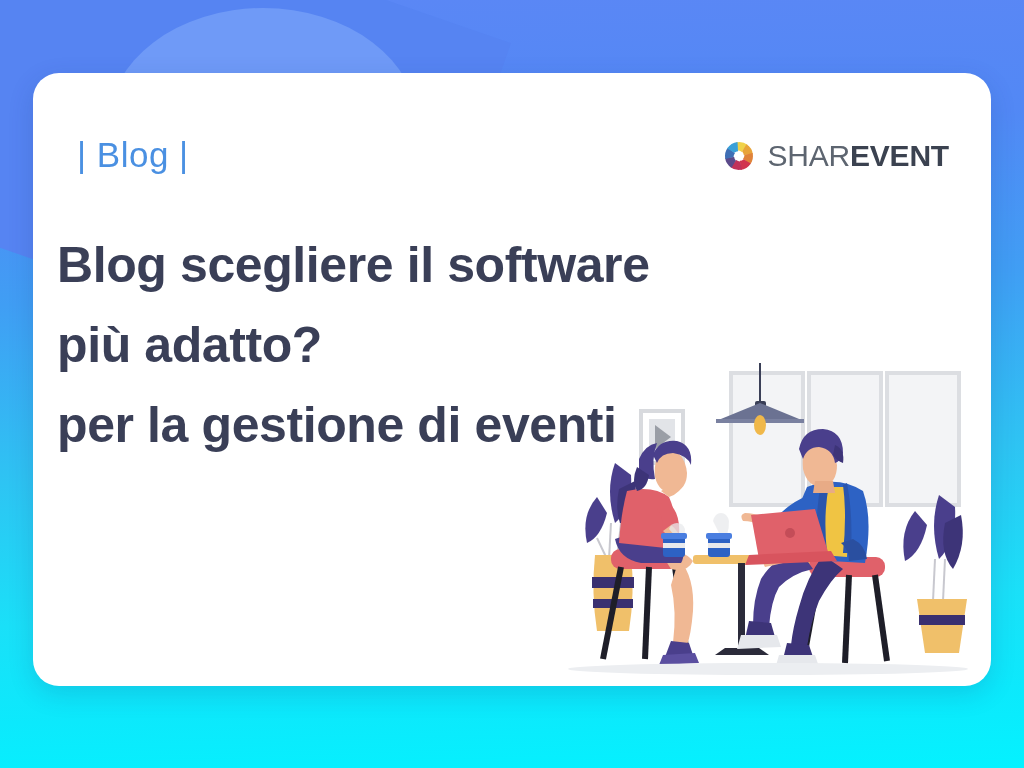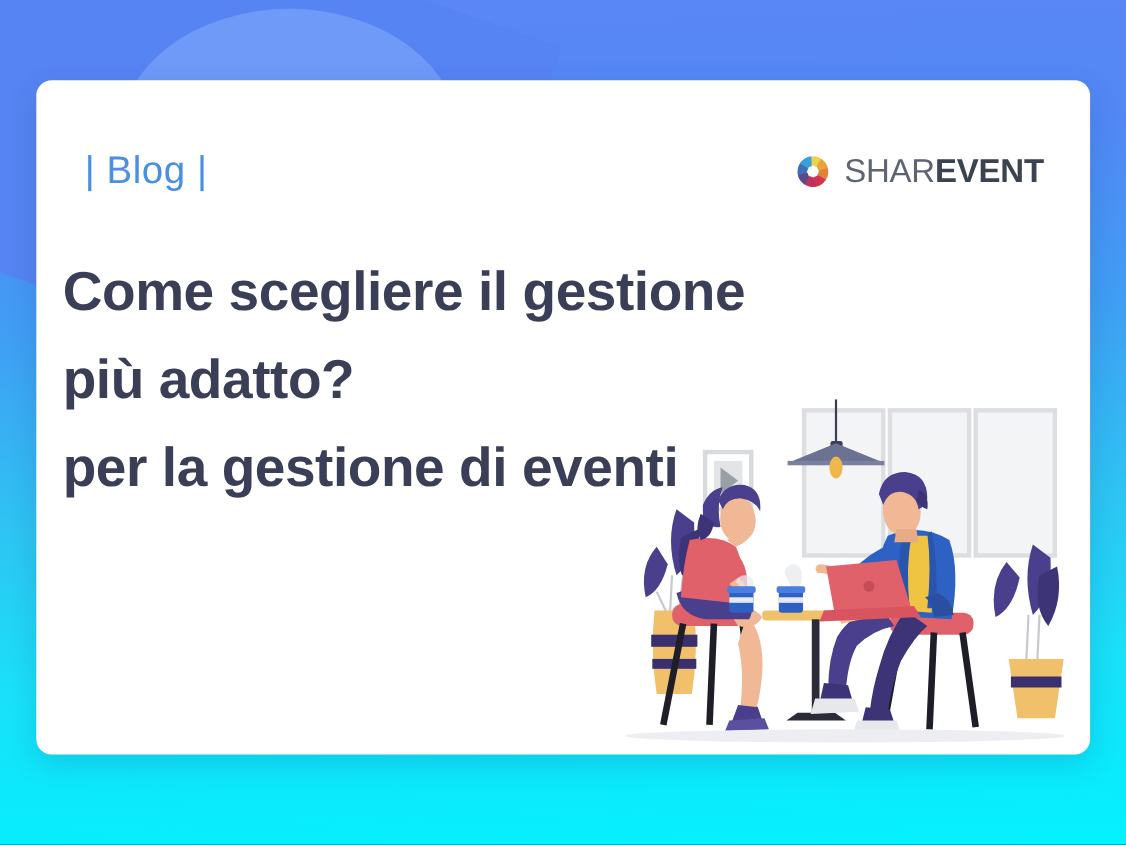--- a/index.html
+++ b/index.html
@@ -47,21 +47,21 @@
   }
 
   
   #card {
     position:absolute;
     left:33px;
     top:73px;
     width:958px;
     height:613px;
     background:#ffffff;
-    border-radius:14px;
+    border-radius:26px;
     box-shadow: 0 8px 26px rgba(20,50,120,0.16);
     overflow:hidden;
   }
 
   
   .kicker {
     position:absolute;
     left:44px;
     top:62px;
     font-size:35px;
@@ -153,21 +153,21 @@
             <g transform="rotate(315)">
                 <path d="M -9 -40 A 41 41 0 0 1 26 -32 L 8 -12 A 17 17 0 0 0 -3 -16 Z" fill="#3aa0d8"></path>
               </g>
           </g>
         </svg>
       </span>
       <span class="brand-word"><span class="w1">SHAR</span><span class="w2">EVENT</span></span>
     </div>
 
     <div class="headline">
-      <span class="l">Come scegliere il gestione</span>
+      <span class="l">Blog scegliere il software</span>
       <span class="l">più adatto?</span>
       <span class="l">per la gestione di eventi</span>
     </div>
 
     <div id="illo">
       <svg viewBox="0 0 430 320" aria-hidden="true">
 
         <g>
           <rect x="178" y="10" width="72" height="132" fill="#f3f4f6" stroke="#dcdee2" stroke-width="4"></rect>
           <rect x="256" y="10" width="72" height="132" fill="#f3f4f6" stroke="#dcdee2" stroke-width="4"></rect>

